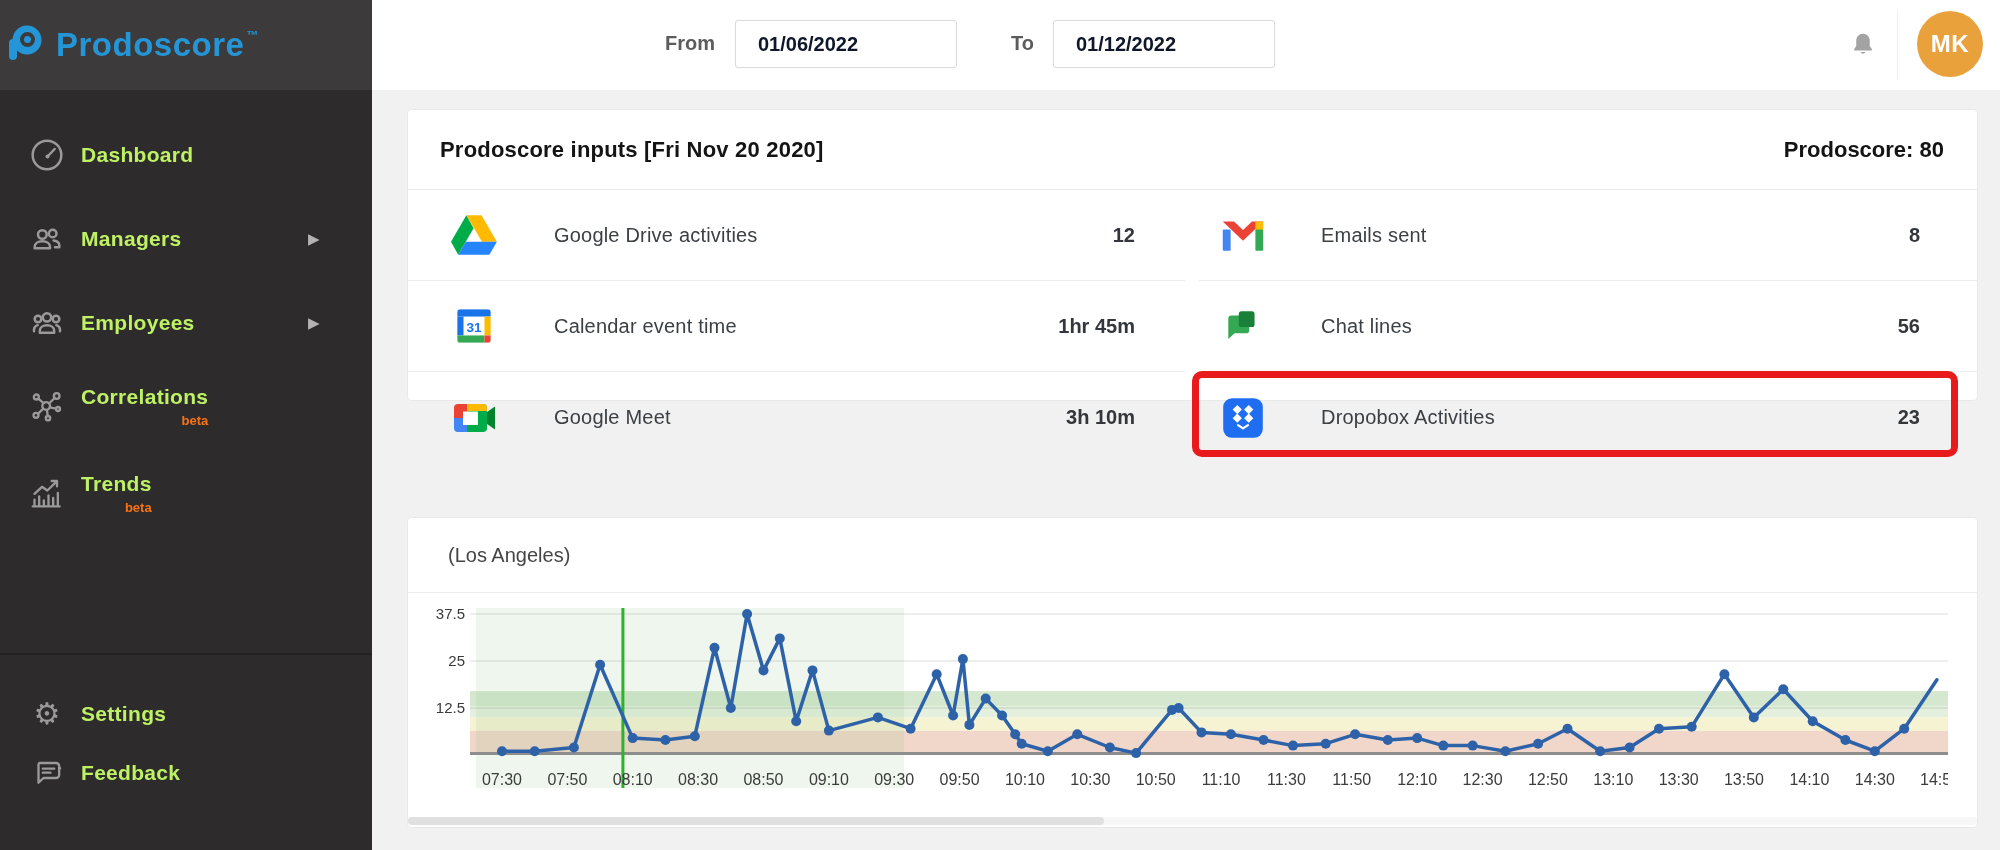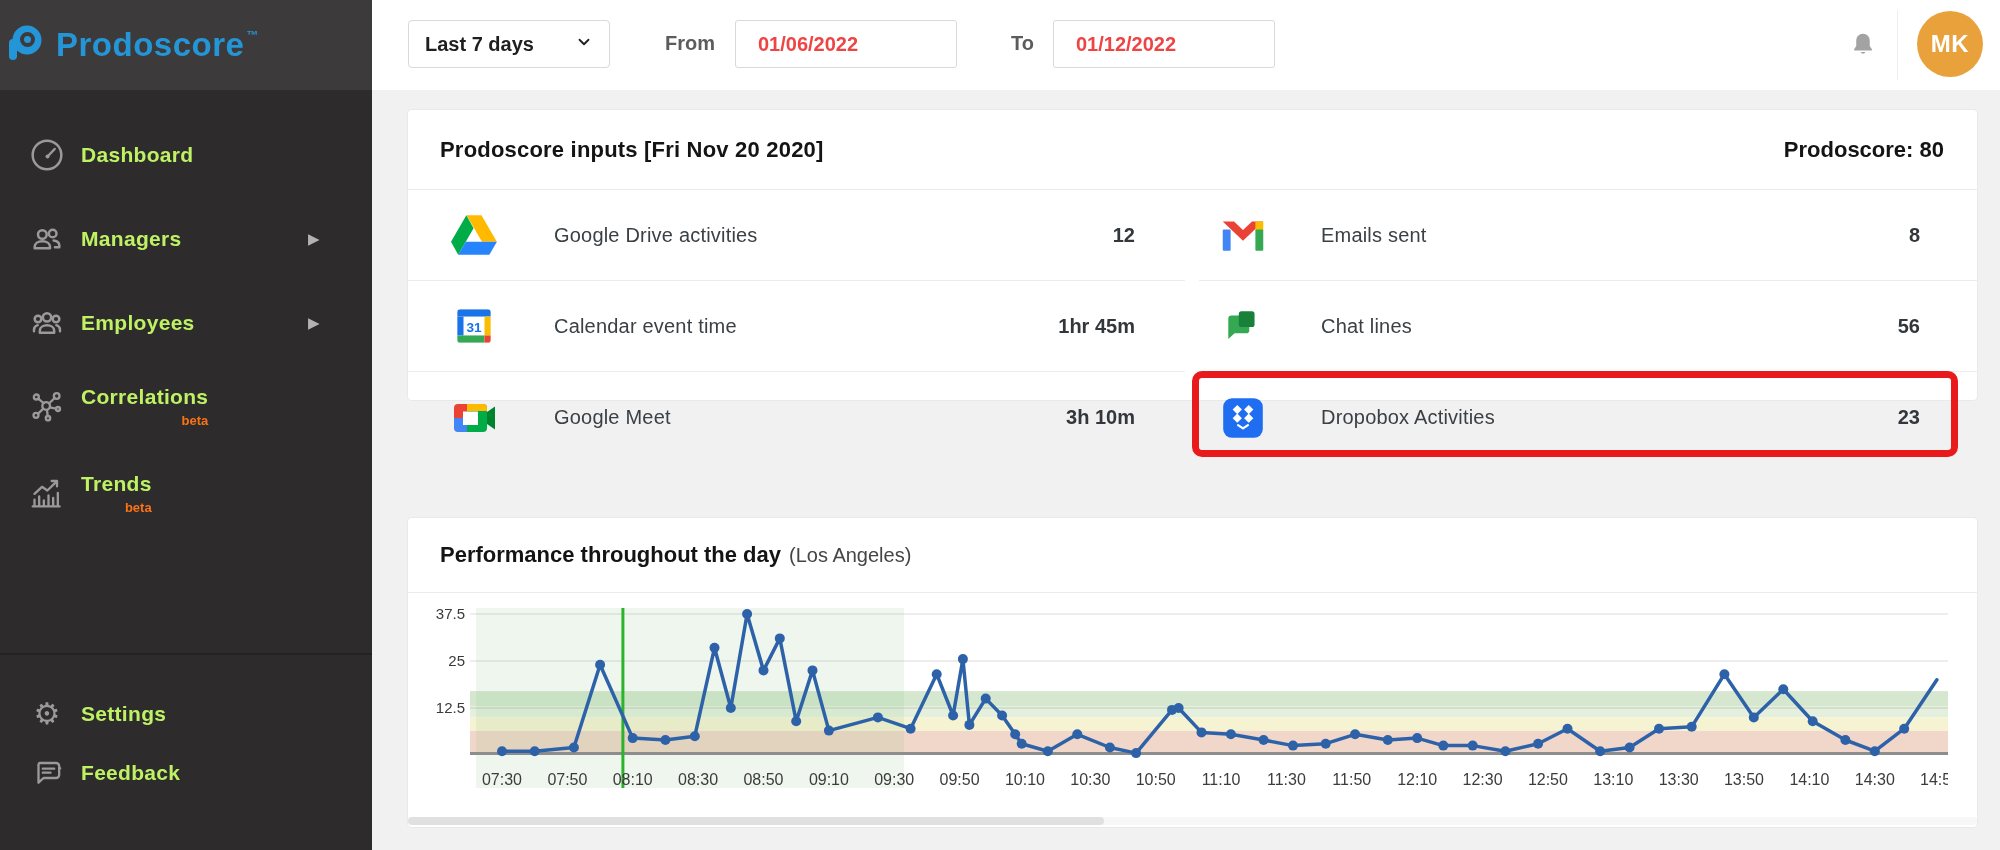--- a/index.html
+++ b/index.html
@@ -24,21 +24,21 @@
   .gear-glyph { font-size:30px; color:#9a9a9a; line-height:1; }
 
   
   .topbar { position:absolute; left:372px; top:0; width:1628px; height:90px; background:#ffffff; }
   .range-select { position:absolute; left:36px; top:20px; width:202px; height:48px; border:1px solid #d9d9d9;
                   border-radius:4px; background:#fff; display:flex; align-items:center; padding:0 16px;
                   font-size:20px; font-weight:700; color:#1f1f1f; cursor:pointer; }
   .range-select .chev { margin-left:auto; }
   .tb-label { position:absolute; top:32px; font-size:20px; font-weight:600; color:#5c5c5c; }
   .tb-input { position:absolute; top:20px; height:48px; width:222px; border:1px solid #d9d9d9; border-radius:3px;
-              background:#fff; display:flex; align-items:center; padding-left:22px; font-size:20px; font-weight:700; color:#ef4444; }
+              background:#fff; display:flex; align-items:center; padding-left:22px; font-size:20px; font-weight:700; color:#0f172a; }
   .bell-btn { position:absolute; left:1470px; top:24px; width:42px; height:42px; display:flex; align-items:center; justify-content:center; cursor:pointer; }
   .tb-vdiv { position:absolute; left:1525px; top:10px; width:1px; height:70px; background:#eeeeee; }
   .avatar { position:absolute; left:1545px; top:11px; width:66px; height:66px; border-radius:50%;
             background:#e9a23b; color:#fff; font-size:24px; font-weight:700; display:flex; align-items:center;
             justify-content:center; letter-spacing:0.5px; cursor:pointer; }
 
   
   .card { position:absolute; background:#fff; border-radius:4px; box-shadow:0 0 0 1px #e9e9e9; }
   .inputs-card { left:408px; top:110px; width:1569px; height:290px; }
   .card-head { height:80px; display:flex; align-items:center; padding:0 33px 0 32px; border-bottom:1px solid #ececec; }
@@ -185,28 +185,20 @@
             </svg>
           </span>
           <span class="mi-label-wrap">
             <span class="mi-label">Feedback</span>
           </span>
         </div>
       </nav>
   </aside>
 
   <header class="topbar">
-    <div class="range-select">
-      <span>Last 7 days</span>
-      <span class="chev">
-        <svg width="18" height="18" viewBox="0 0 24 24">
-            <path d="M6 9l6 6 6-6" fill="none" stroke="#1f1f1f" stroke-width="2.4" stroke-linecap="round" stroke-linejoin="round"></path>
-          </svg>
-      </span>
-    </div>
     <span class="tb-label" style="left:293px">From</span>
     <div class="tb-input" style="left:363px">01/06/2022</div>
     <span class="tb-label" style="left:639px">To</span>
     <div class="tb-input" style="left:681px">01/12/2022</div>
     <div class="bell-btn">
       <svg width="30" height="30" viewBox="0 0 24 24" fill="#a3a3a3">
         <path d="M12 3c-3.2 0-5.4 2.3-5.4 5.6v4.2l-1.7 2.5c-.3.5 0 1 .6 1h13c.6 0 .9-.5.6-1l-1.7-2.5V8.6C17.4 5.3 15.2 3 12 3z"></path>
         <path d="M10.2 17.5a1.9 1.9 0 0 0 3.7 0z"></path>
       </svg>
     </div>
@@ -312,21 +304,20 @@
           <span class="metric-label">Dropobox Activities</span>
           <span class="metric-value">23</span>
         </div>
       </div>
   </section>
 
   <div class="highlight-ring"></div>
 
   <section class="card chart-card">
     <div class="chart-head">
-      <h2 class="chart-title">Performance throughout the day</h2>
       <span class="chart-subtitle">(Los Angeles)</span>
     </div>
     <div class="chart-wrap">
       <svg id="chart" width="1569" height="226">
           <clipPath id="plotclip">
             <rect x="62" y="0" width="1478" height="220"></rect>
           </clipPath>
           <g clip-path="url(#plotclip)">
             <rect x="62" y="98.1" width="1478" height="15.0" fill="#d5e8cf"></rect>
             <rect x="62" y="113.1" width="1478" height="11.3" fill="#e4f0dd"></rect>

